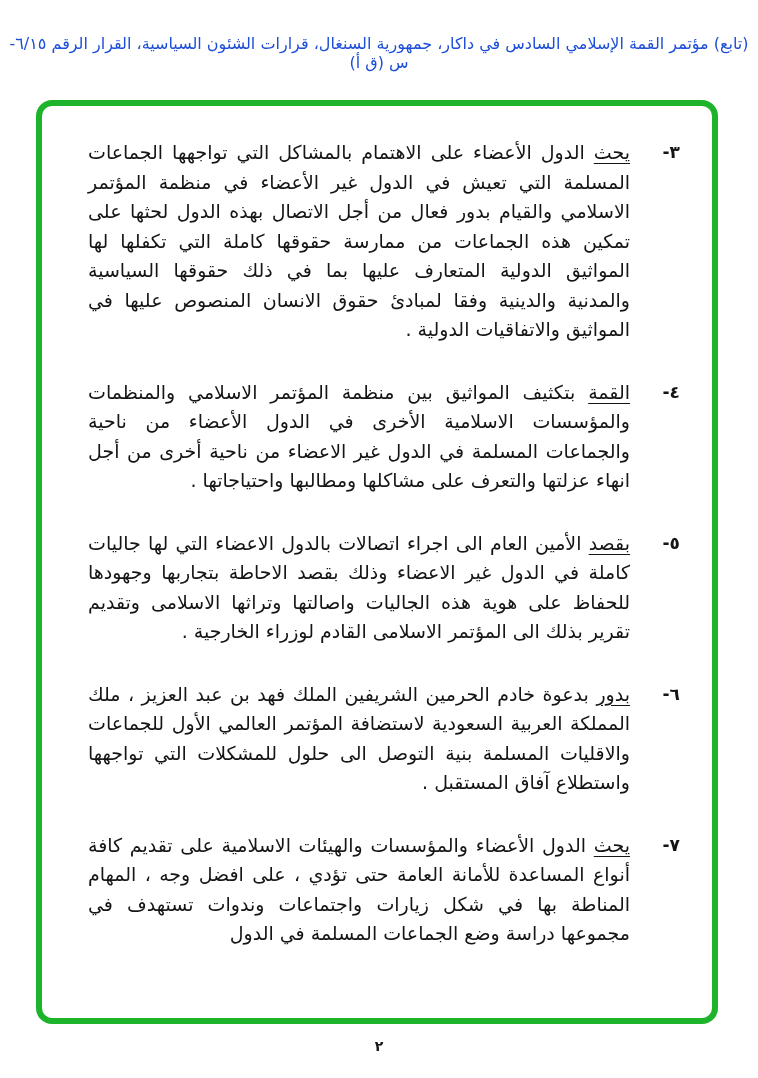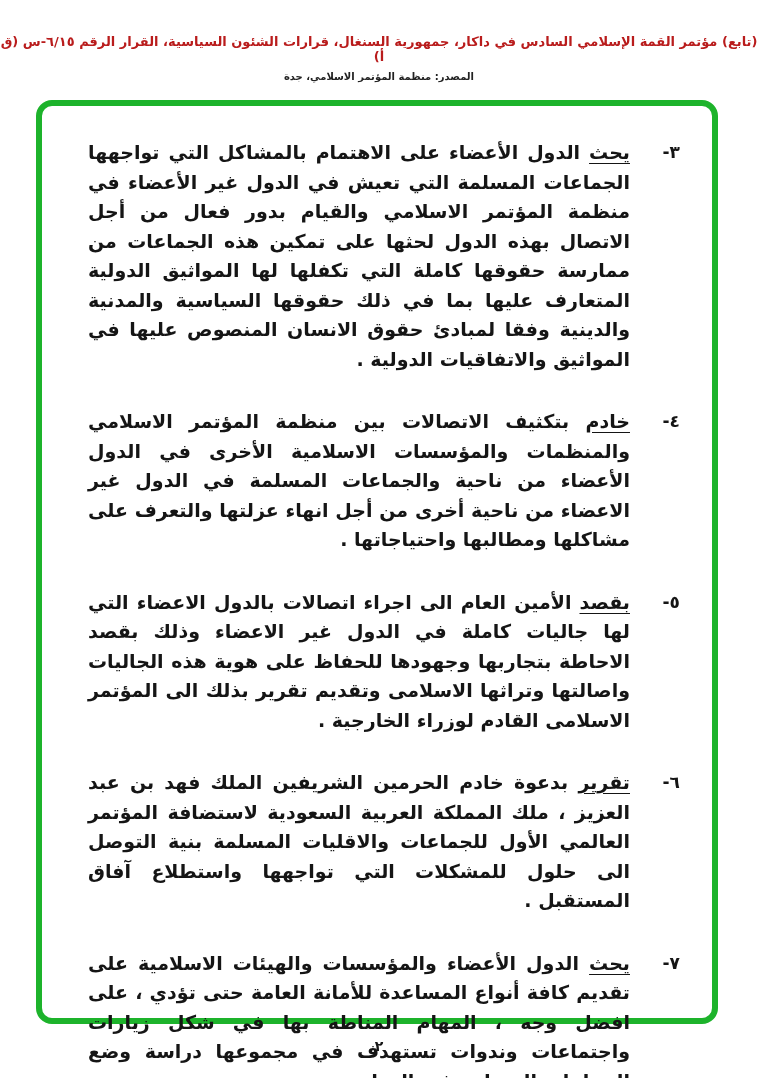--- a/index.html
+++ b/index.html
@@ -17,24 +17,24 @@
   }
   .header {
     position: absolute;
     top: 34px;
     left: 0;
     right: 0;
     text-align: center;
     direction: rtl;
   }
   .header-line-1 {
-    font-size: 13px;
-    font-weight: bold;
+    font-size: 16px;
+    font-weight: normal;
     letter-spacing: 0px;
-    color: #b91c1c;
+    color: #1d4ed8;
   }
   .header-line-2 {
     font-size: 10px;
     font-weight: bold;
     margin-top: 7px;
     color: #222222;
   }
   .green-box {
     position: absolute;
     left: 36px;
@@ -64,21 +64,21 @@
     font-weight: bold;
     line-height: 29.5px;
     white-space: nowrap;
   }
   .res-gap {
     flex: 0 0 14px;
   }
   .res-text {
     flex: 1 1 auto;
     font-size: 19px;
-    font-weight: bold;
+    font-weight: normal;
     line-height: 29.5px;
     text-align: justify;
     direction: rtl;
   }
   .res-lead {
     text-decoration: underline;
     text-underline-offset: 4px;
   }
   .page-number {
     position: absolute;
@@ -88,49 +88,48 @@
     text-align: center;
     font-size: 14px;
     font-weight: bold;
   }
 </style>
 </head>
 <body>
 
 <div class="header">
   <div class="header-line-1">(تابع) مؤتمر القمة الإسلامي السادس في داكار، جمهورية السنغال، قرارات الشئون السياسية، القرار الرقم ٦/١٥-س (ق أ)</div>
-  <div class="header-line-2">المصدر: منظمة المؤتمر الاسلامي، جدة</div>
 </div>
 
 <div class="green-box"></div>
 
 <div class="content">
 
   <div class="res-item">
     <div class="res-num">٣-</div>
     <div class="res-gap"></div>
     <div class="res-text"><span class="res-lead">يحث</span> <span>الدول الأعضاء على الاهتمام بالمشاكل التي تواجهها الجماعات المسلمة التي تعيش في الدول غير الأعضاء في منظمة المؤتمر الاسلامي والقيام بدور فعال من أجل الاتصال بهذه الدول لحثها على تمكين هذه الجماعات من ممارسة حقوقها كاملة التي تكفلها لها المواثيق الدولية المتعارف عليها بما في ذلك حقوقها السياسية والمدنية والدينية وفقا لمبادئ حقوق الانسان المنصوص عليها في المواثيق والاتفاقيات الدولية .</span></div>
   </div>
 
   <div class="res-item">
     <div class="res-num">٤-</div>
     <div class="res-gap"></div>
-    <div class="res-text"><span class="res-lead">خادم</span> <span>بتكثيف الاتصالات بين منظمة المؤتمر الاسلامي والمنظمات والمؤسسات الاسلامية الأخرى في الدول الأعضاء من ناحية والجماعات المسلمة في الدول غير الاعضاء من ناحية أخرى من أجل انهاء عزلتها والتعرف على مشاكلها ومطالبها واحتياجاتها .</span></div>
+    <div class="res-text"><span class="res-lead">القمة</span> <span>بتكثيف المواثيق بين منظمة المؤتمر الاسلامي والمنظمات والمؤسسات الاسلامية الأخرى في الدول الأعضاء من ناحية والجماعات المسلمة في الدول غير الاعضاء من ناحية أخرى من أجل انهاء عزلتها والتعرف على مشاكلها ومطالبها واحتياجاتها .</span></div>
   </div>
 
   <div class="res-item">
     <div class="res-num">٥-</div>
     <div class="res-gap"></div>
     <div class="res-text"><span class="res-lead">بقصد</span> <span>الأمين العام الى اجراء اتصالات بالدول الاعضاء التي لها جاليات كاملة في الدول غير الاعضاء وذلك بقصد الاحاطة بتجاربها وجهودها للحفاظ على هوية هذه الجاليات واصالتها وتراثها الاسلامى وتقديم تقرير بذلك الى المؤتمر الاسلامى القادم لوزراء الخارجية .</span></div>
   </div>
 
   <div class="res-item">
     <div class="res-num">٦-</div>
     <div class="res-gap"></div>
-    <div class="res-text"><span class="res-lead">تقرير</span> <span>بدعوة خادم الحرمين الشريفين الملك فهد بن عبد العزيز ، ملك المملكة العربية السعودية لاستضافة المؤتمر العالمي الأول للجماعات والاقليات المسلمة بنية التوصل الى حلول للمشكلات التي تواجهها واستطلاع آفاق المستقبل .</span></div>
+    <div class="res-text"><span class="res-lead">بدور</span> <span>بدعوة خادم الحرمين الشريفين الملك فهد بن عبد العزيز ، ملك المملكة العربية السعودية لاستضافة المؤتمر العالمي الأول للجماعات والاقليات المسلمة بنية التوصل الى حلول للمشكلات التي تواجهها واستطلاع آفاق المستقبل .</span></div>
   </div>
 
   <div class="res-item">
     <div class="res-num">٧-</div>
     <div class="res-gap"></div>
     <div class="res-text"><span class="res-lead">يحث</span> <span>الدول الأعضاء والمؤسسات والهيئات الاسلامية على تقديم كافة أنواع المساعدة للأمانة العامة حتى تؤدي ، على افضل وجه ، المهام المناطة بها في شكل زيارات واجتماعات وندوات تستهدف في مجموعها دراسة وضع الجماعات المسلمة في الدول</span></div>
   </div>
 
 </div>
 

